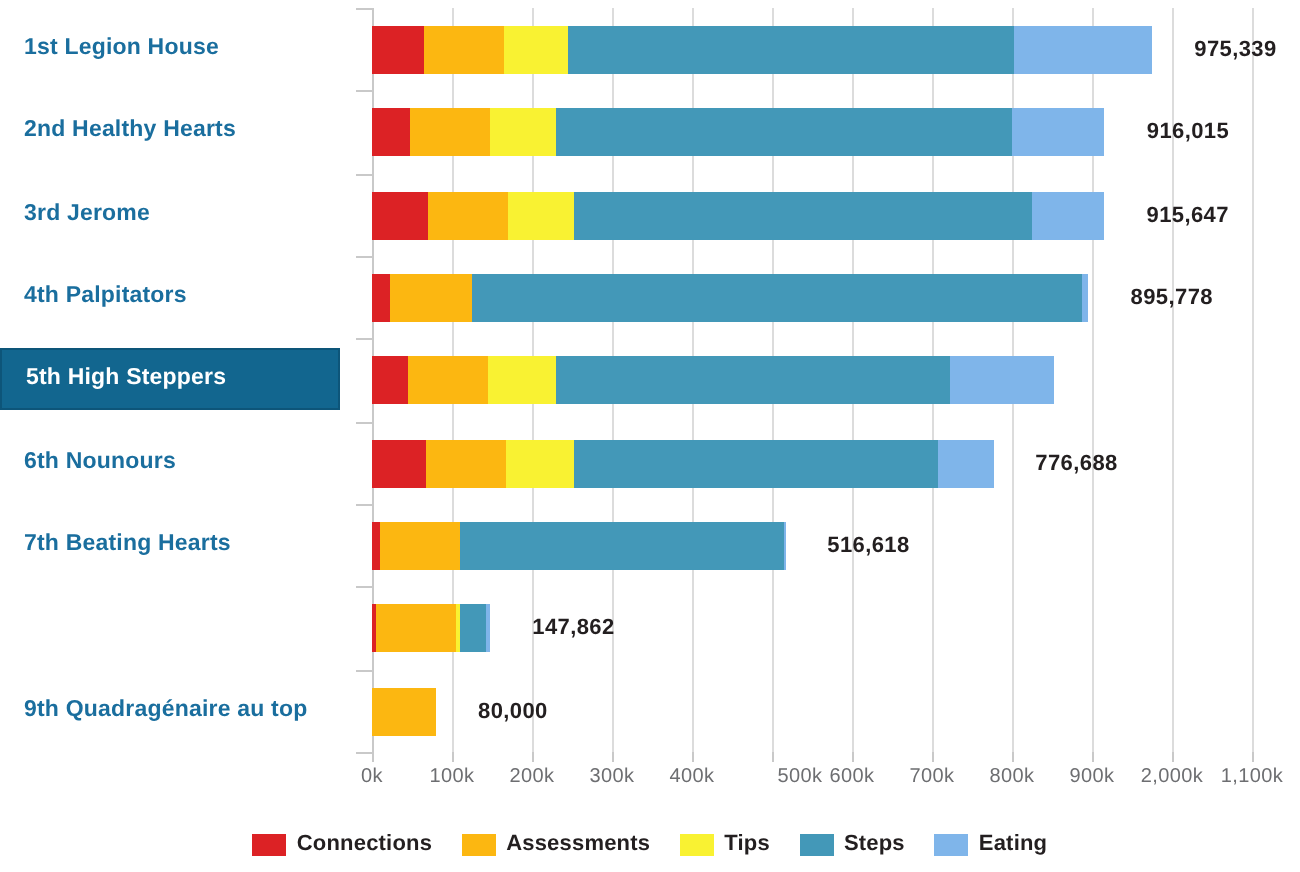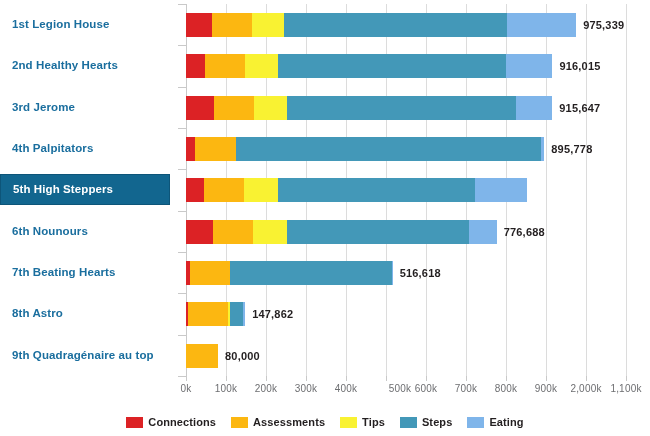--- a/index.html
+++ b/index.html
@@ -16,21 +16,21 @@
   .gridline{position:absolute;top:0;bottom:0;width:1px;background:#dcdcdc;}
   .axis-left{position:absolute;left:0;top:0;bottom:0;width:1px;background:#c9c9c9;}
 
   
   .row{position:absolute;left:0;right:0;height:41.3px;}
   .bar{position:absolute;left:0;top:9px;height:24px;white-space:nowrap;font-size:0;}
   .seg{display:inline-block;height:24px;vertical-align:top;}
   .val{
     position:absolute;top:9px;height:24px;line-height:24px;
     font-size:11px;color:#231f20;font-weight:bold;letter-spacing:.2px;
-    padding-left:7px;white-space:nowrap;
+    padding-left:21px;white-space:nowrap;
   }
 
   
   .cats{position:absolute;left:0;top:4px;width:186px;height:372px;}
   .cat{
     position:absolute;left:0;height:41.3px;width:172px;
     display:flex;align-items:center;
   }
   .cat-label{
     font-size:11.5px;color:#1a6e9e;font-weight:bold;letter-spacing:.1px;
@@ -87,23 +87,20 @@
       </div>
       <div class="cat-tick" style="position: absolute; top: 165.333px; right: 0px;"></div>
       <div class="cat" style="top: 206.667px;">
         <span class="cat-label">6th Nounours</span>
       </div>
       <div class="cat-tick" style="position: absolute; top: 206.667px; right: 0px;"></div>
       <div class="cat" style="top: 248px;">
         <span class="cat-label">7th Beating Hearts</span>
       </div>
       <div class="cat-tick" style="position: absolute; top: 248px; right: 0px;"></div>
-      <div class="cat" style="top: 289.333px;">
-        <span class="cat-label">8th Astro</span>
-      </div>
       <div class="cat-tick" style="position: absolute; top: 289.333px; right: 0px;"></div>
       <div class="cat" style="top: 330.667px;">
         <span class="cat-label">9th Quadragénaire au top</span>
       </div>
       <div class="cat-tick" style="position: absolute; top: 330.667px; right: 0px;"></div>
       <div class="cat-tick" style="position: absolute; top: 372px; right: 0px;"></div>
     </div>
 
   <div class="plot" id="plot">
     <div class="axis-left"></div>

